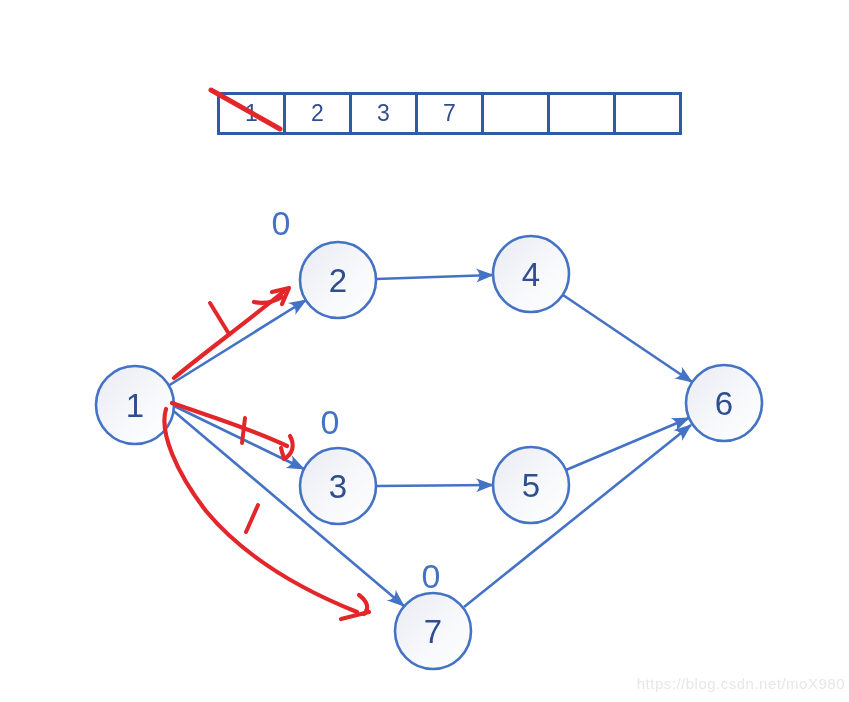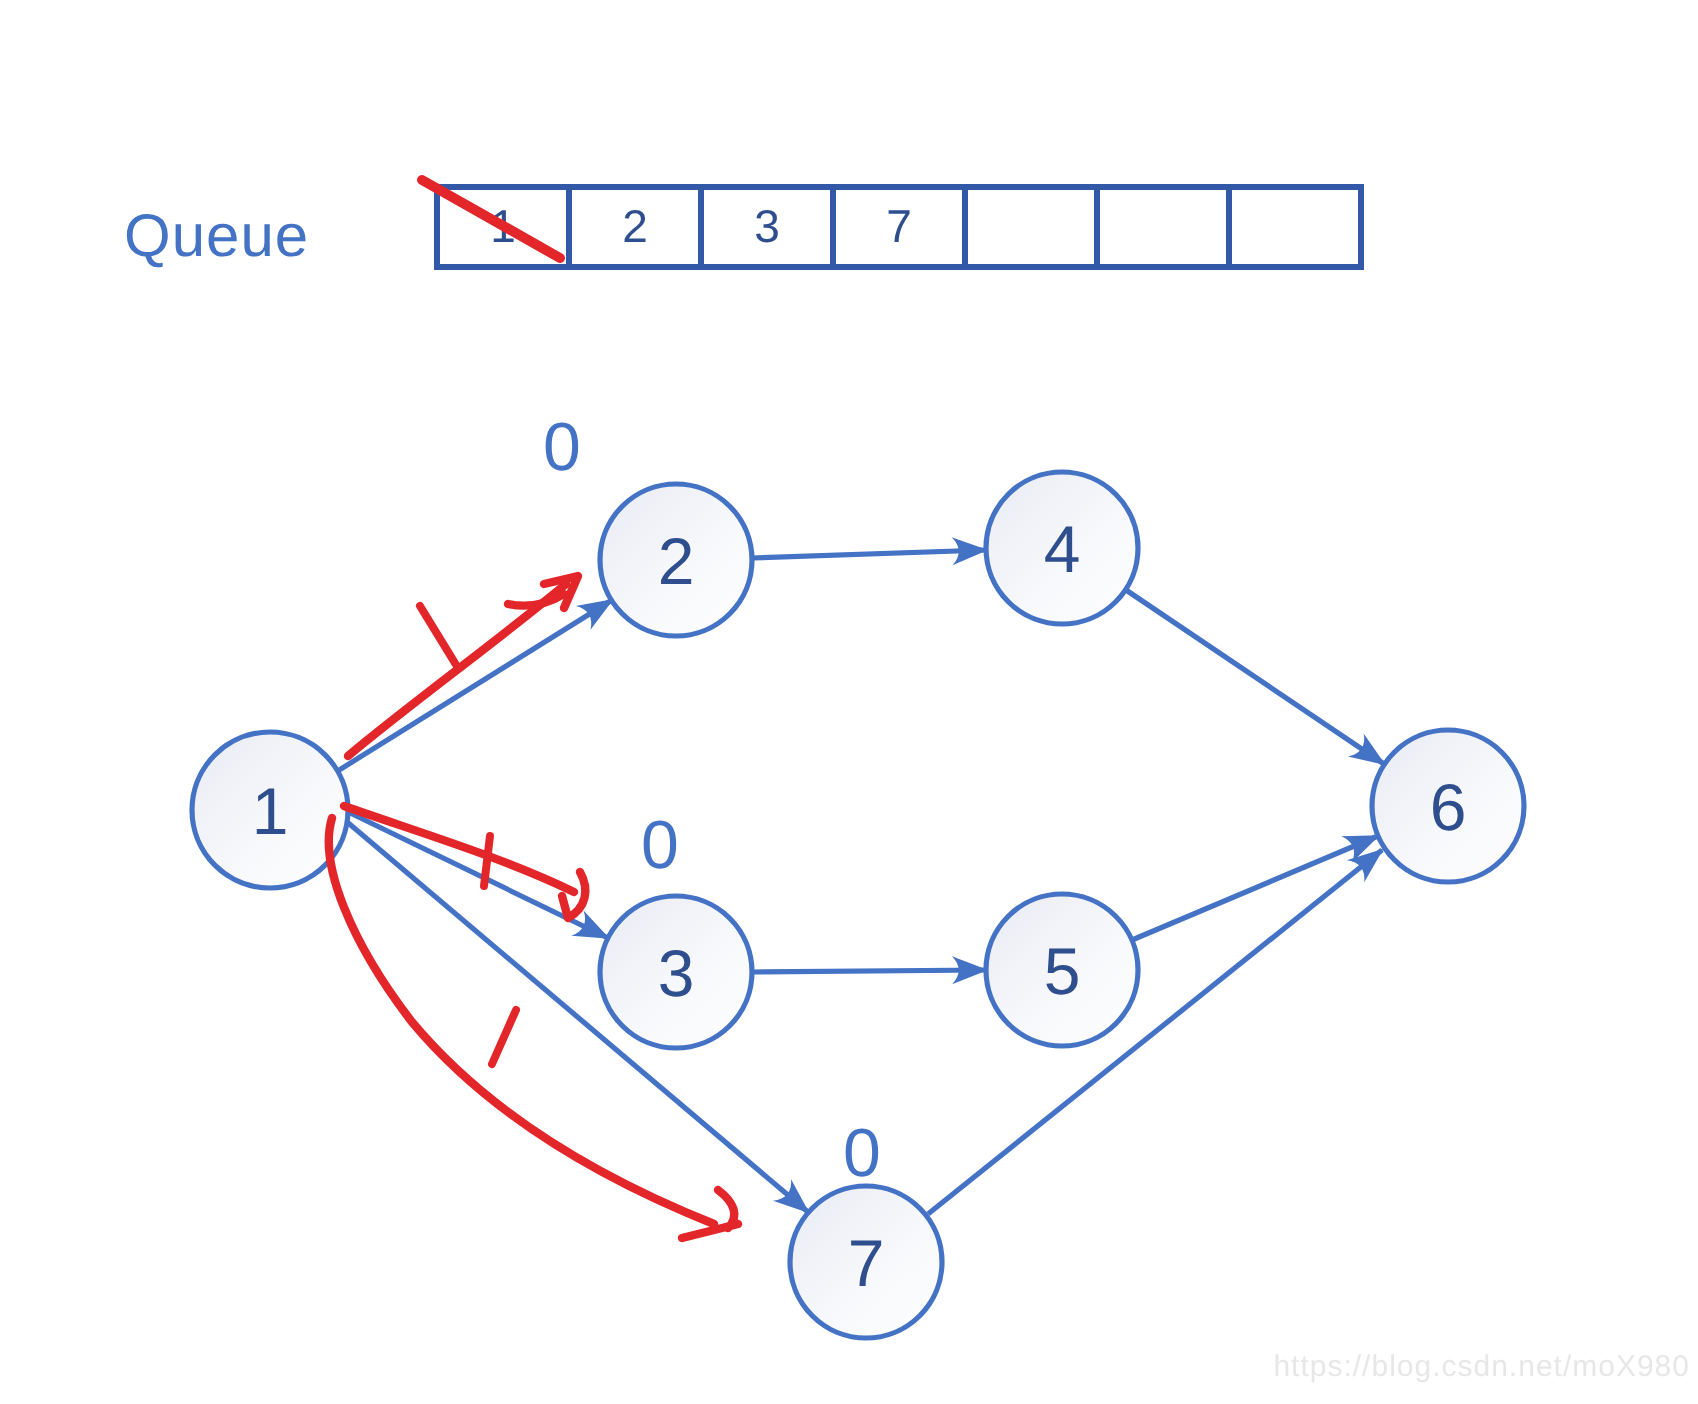--- a/index.html
+++ b/index.html
@@ -27,21 +27,20 @@
   .watermark{
     position:absolute;right:4px;bottom:10px;
     font-size:15px;color:#E7E7E7;letter-spacing:0.5px;
   }
 </style>
 </head>
 <body>
 
 <div class="canvas">
 
-  <div class="queue-label">Queue</div>
 
   <div class="queue-row">
     <div class="qcell">1</div>
     <div class="qcell">2</div>
     <div class="qcell">3</div>
     <div class="qcell">7</div>
     <div class="qcell"></div>
     <div class="qcell"></div>
     <div class="qcell"></div>
   </div>

